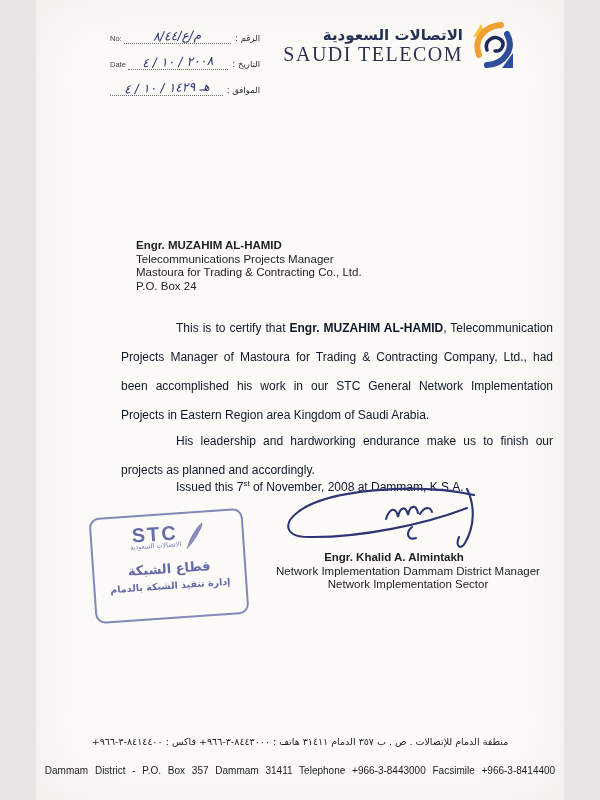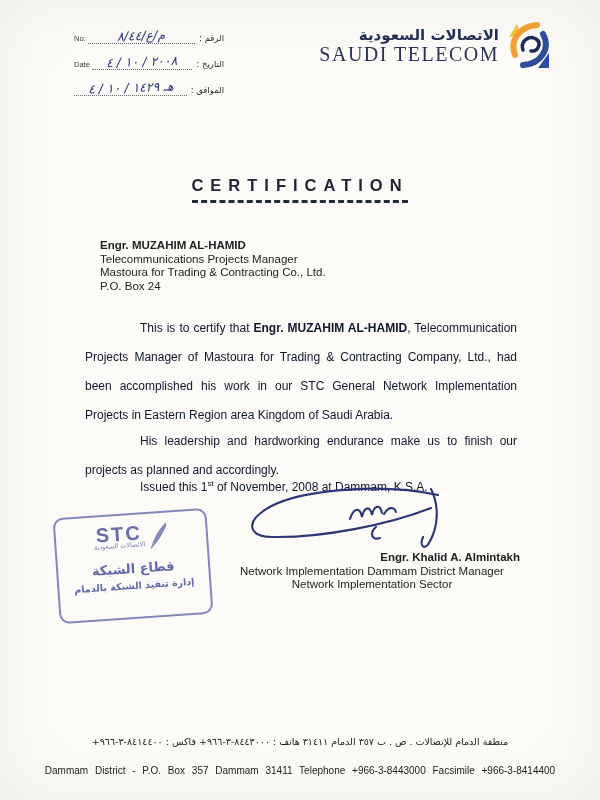--- a/index.html
+++ b/index.html
@@ -1,17 +1,17 @@
 <!DOCTYPE html>
 <html><head>
 <meta charset="utf-8">
 <style>
   html,body{margin:0;padding:0;background:#e8e6e2;}
   .page{
-    position:relative;width:600px;height:800px;margin:0 auto;
+    position:relative;width:528px;height:800px;margin:0 auto;
     background:#fcfbf8;
     box-shadow:inset 0 0 70px rgba(185,180,168,.18);
     font-family:"Liberation Sans",sans-serif;color:#1f1f1f;overflow:hidden;
   }
   
   .ref-block{position:absolute;left:74px;top:18px;width:150px;}
   .ref-row{display:flex;align-items:flex-end;height:26px;}
   .ref-latin{font-size:7.5px;color:#3a3a3a;padding-right:2px;line-height:10px;}
   .ref-value{
     flex:1;text-align:center;border-bottom:1px dotted #6a6a6a;
@@ -37,21 +37,21 @@
   .body-text{position:absolute;left:85px;width:432px;font-size:12px;color:#0f172a;text-align:justify;}
   .p1{top:314px;line-height:29px;}
   .p2{top:427px;line-height:29px;}
   .p3{top:469px;line-height:29px;}
   .indent{display:inline-block;width:55px;}
   .b{font-weight:bold;}
   sup{font-size:8px;margin-top:6px;}
   
   .signature{position:absolute;left:238px;top:481px;}
   .signatory{position:absolute;left:196px;top:551px;width:352px;text-align:center;font-size:11.5px;line-height:13.5px;color:#1d1d1d;}
-  .signatory .s-name{font-weight:bold;text-align:right;padding-right:28px;}
+  .signatory .s-name{font-weight:bold;text-align:center;padding-right:28px;}
   
   .stamp{
     position:absolute;left:56px;top:513px;width:150px;height:102px;
     border:2px solid #7a7eb5;border-radius:10px;transform:rotate(-4deg);
     color:#5d63a5;text-align:center;opacity:.92;
   }
   .stamp-stc-row{display:flex;justify-content:center;align-items:flex-start;gap:2px;margin-top:9px;}
   .stamp-stc{font-size:20px;font-weight:bold;letter-spacing:2px;line-height:18px;color:#5d63a5;}
   .stamp-sub{font-family:"DejaVu Sans",sans-serif;font-size:6.5px;direction:rtl;margin-top:-1px;color:#6a6fae;}
   .stamp-l1{font-family:"DejaVu Sans",sans-serif;font-size:13px;font-weight:bold;direction:rtl;margin-top:9px;color:#565ca2;}
@@ -90,37 +90,33 @@
     </div>
     <svg width="42" height="50" viewBox="0 0 42 50">
       <polygon points="1,17 9,4 13,15" fill="#f5c33b"></polygon>
       <polygon points="30,48 41,33 41,48" fill="#2b4d9e"></polygon>
       <path d="M7 35 C1 19 13 6 29 5" stroke="#f0a030" stroke-width="6" fill="none" stroke-linecap="round"></path>
       <path d="M35 14 C43 28 33 44 15 45" stroke="#2f4d9a" stroke-width="6" fill="none" stroke-linecap="round"></path>
       <path d="M15 30 C12 21 21 15 28 19 C34 23 30 32 23 31" stroke="#1c2a5e" stroke-width="3.5" fill="none" stroke-linecap="round"></path>
     </svg>
   </div>
 
-  <div class="title-wrap">
-    <div class="title">CERTIFICATION</div>
-    <div class="title-dashes"></div>
-  </div>
 
   <div class="recipient">
     <div class="r-name">Engr. MUZAHIM AL-HAMID</div>
     <div>Telecommunications Projects Manager</div>
     <div>Mastoura for Trading &amp; Contracting Co., Ltd.</div>
     <div>P.O. Box 24</div>
   </div>
 
   <div class="body-text p1"><span class="indent"></span><span>This is to certify that </span><span class="b">Engr. MUZAHIM AL-HAMID</span><span>, Telecommunication Projects Manager of Mastoura for Trading &amp; Contracting Company, Ltd.,  had been accomplished his work  in our STC General Network Implementation Projects in Eastern Region area Kingdom of Saudi Arabia.</span></div>
 
   <div class="body-text p2"><span class="indent"></span><span>His leadership and hardworking endurance make us to finish our projects as planned and accordingly.</span></div>
 
-  <div class="body-text p3"><span class="indent"></span><span>Issued this 1</span><sup>st</sup><span> of November, 2008 at Dammam, K.S.A.</span></div>
+  <div class="body-text p3"><span class="indent"></span><span>Issued this 7</span><sup>st</sup><span> of November, 2008 at Dammam, K.S.A.</span></div>
 
   <svg class="signature" width="222" height="85" viewBox="0 0 222 85">
     <g stroke="#2c3575" stroke-width="2.1" fill="none" stroke-linecap="round">
       <path d="M200 14 C140 1 52 9 24 31 C8 43 12 56 34 56 C86 57 152 43 193 27"></path>
       <path d="M193 8 C201 24 201 45 191 62 C187 69 181 66 185 56"></path>
       <path d="M112 38 C116 26 122 26 124 36 C126 26 132 24 134 34 C136 24 142 23 144 32"></path>
       <path d="M146 33 C150 26 156 25 158 31"></path>
       <path d="M138 46 C131 52 134 60 142 57"></path>
     </g>
   </svg>

